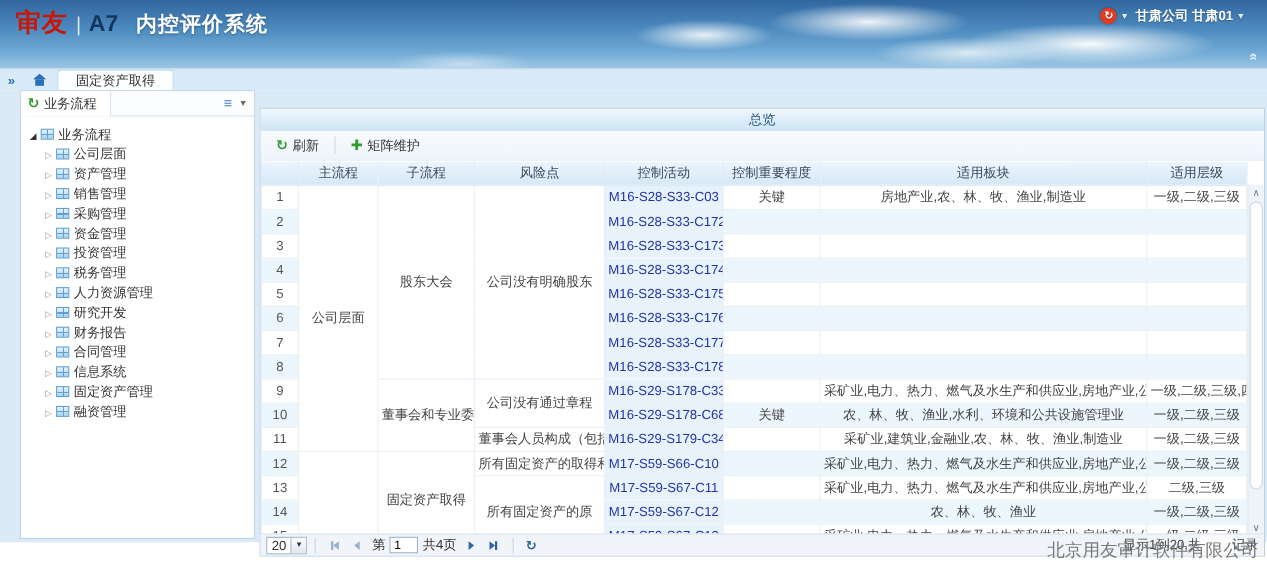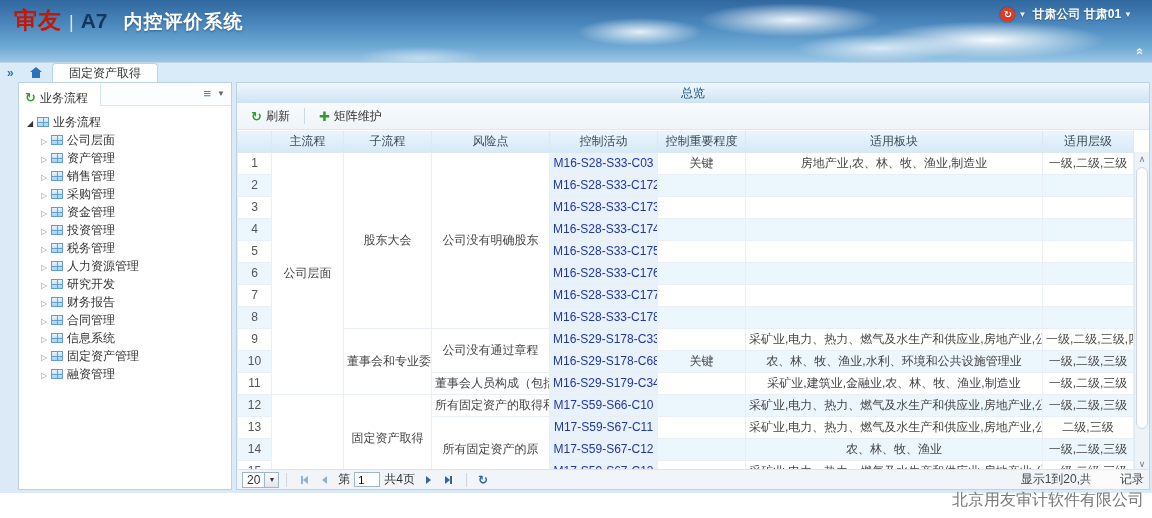--- a/index.html
+++ b/index.html
@@ -50,40 +50,40 @@
     background:#fdfefe; border:1px solid #b9d4ea; border-bottom:none; border-radius:4px 4px 0 0; color:#333; cursor:pointer;
   }
 
   
   .content { position:absolute; left:0; top:82px; width:1152px; height:411px; background:#dce9f6; }
 
   .sidebar { position:absolute; left:18px; top:0; width:214px; height:408px; background:#fff; border:1px solid #b9d2e6; }
   .panel-title { height:20px; line-height:20px; text-align:center; color:#1d4e79; background:linear-gradient(180deg,#f0f7fd,#cfe5f4); border-bottom:1px solid #cfe0ef; position:relative; }
   .side-collapse { position:absolute; right:6px; top:0; color:#4583b8; font-size:13px; cursor:pointer; }
   .side-tabrow { height:23px; border-bottom:1px solid #d7e7f4; position:relative; background:#fbfdff; }
-  .side-tab { display:inline-block; height:23px; line-height:29px; padding:0 12px 0 6px; background:#fff; border-right:1px solid #d7e7f4; color:#333; cursor:pointer; }
+  .side-tab { display:inline-block; height:23px; line-height:22px; padding:0 12px 0 6px; background:#fff; border-right:1px solid #d7e7f4; color:#333; cursor:pointer; }
   .side-tools { position:absolute; right:6px; top:3px; display:flex; align-items:center; }
   .list-ico { color:#3b82c4; font-size:13px; font-weight:bold; cursor:pointer; }
   .dd-caret { font-size:8px; color:#666; margin-left:6px; cursor:pointer; }
 
   .tree { padding:7px 4px 0 8px; color:#333; }
   .tnode { height:18px; line-height:18px; white-space:nowrap; cursor:pointer; }
   .tnode .arrow { display:inline-block; width:10px; font-size:8px; color:#333; }
   .tnode.child { padding-left:14px; }
   .tnode.child .arrow { color:#9a9a9a; }
   .grid-ico {
     display:inline-block; width:12px; height:10px; margin:0 4px -1px 0;
     border:1px solid #5f9fd3;
     background:
       linear-gradient(to right, transparent 5px, #5f9fd3 5px, #5f9fd3 6px, transparent 6px),
       linear-gradient(to bottom, transparent 4px, #5f9fd3 4px, #5f9fd3 5px, transparent 5px),
       linear-gradient(180deg,#e8f4fd,#a9d2f0);
   }
 
-  .main { position:absolute; left:236px; top:0; width:914px; height:408px; background:#fff; border:1px solid #b9d2e6; }
+  .main { position:absolute; left:236px; top:16px; width:914px; height:408px; background:#fff; border:1px solid #b9d2e6; }
   .toolbar { height:27px; background:linear-gradient(180deg,#f8fbfd,#eef4f9); border-bottom:1px solid #dde8f2; display:flex; align-items:center; padding:0 6px; }
   .tbtn { display:flex; align-items:center; padding:2px 8px; color:#333; cursor:pointer; border-radius:3px; }
   .ico-grn { color:#2e9b2e; font-style:normal; font-weight:bold; margin-right:4px; font-size:13px; }
   .tsep { width:1px; height:16px; background:#ccd9e4; margin:0 6px; }
 
   .tablewrap { position:absolute; left:0; top:48px; width:912px; height:340px; overflow:hidden; }
   table { border-collapse:collapse; table-layout:fixed; width:897px; }
   thead th { height:21px; font-weight:normal; color:#3c4a58; background:linear-gradient(180deg,#ecf5fc,#d6e9f7); border:1px solid #dce8f2; border-top:none; overflow:hidden; white-space:nowrap; }
   tbody td { height:22px; border:1px solid #e9eff5; text-align:center; color:#444; overflow:hidden; white-space:nowrap; padding:0 3px; background:#fff; }
   tr.alt td { background:#ecf6fd; }

